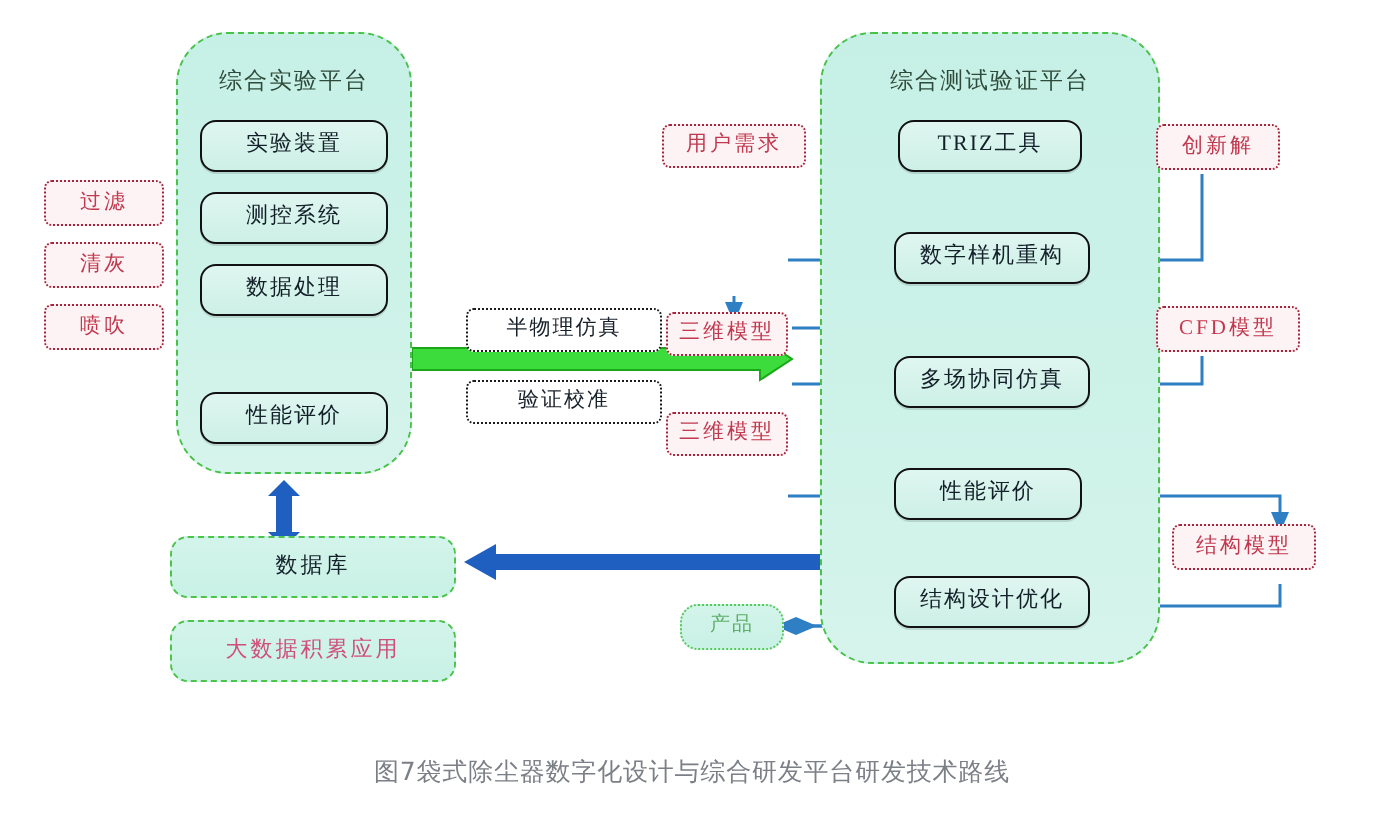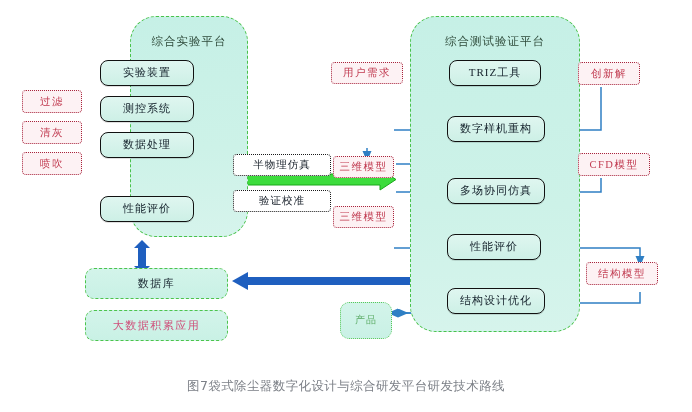--- a/index.html
+++ b/index.html
@@ -136,21 +136,21 @@
     </g>
 
     <g fill="#1f5fbf">
 
       <path d="M142,240 L150,248 L146,248 L146,266 L150,266 L142,274 L134,266 L138,266 L138,248 L134,248 Z"></path>
 
       <path d="M232,281 L248,272 L248,277 L430,277 L430,285 L248,285 L248,290 Z"></path>
     </g>
   </svg>
 
-  <div class="node platform" style="left:88px;top:16px;width:118px;height:221px;margin-left:42px;">
+  <div class="node platform" style="left:88px;top:16px;width:118px;height:221px;">
     <div class="platform-title">综合实验平台</div>
   </div>
 
   <div class="node proc" style="left:100px;top:60px;width:94px;height:26px;">实验装置</div>
   <div class="node proc" style="left:100px;top:96px;width:94px;height:26px;">测控系统</div>
   <div class="node proc" style="left:100px;top:132px;width:94px;height:26px;">数据处理</div>
   <div class="node proc" style="left:100px;top:196px;width:94px;height:26px;">性能评价</div>
 
   <div class="node redbox" style="left:22px;top:90px;width:60px;height:23px;">过滤</div>
   <div class="node redbox" style="left:22px;top:121px;width:60px;height:23px;">清灰</div>
@@ -173,17 +173,17 @@
   <div class="node proc" style="left:447px;top:288px;width:98px;height:26px;">结构设计优化</div>
 
   <div class="node redbox" style="left:578px;top:62px;width:62px;height:23px;">创新解</div>
   <div class="node redbox" style="left:331px;top:62px;width:72px;height:22px;">用户需求</div>
   <div class="node redbox" style="left:578px;top:153px;width:72px;height:23px;">CFD模型</div>
   <div class="node redbox" style="left:586px;top:262px;width:72px;height:23px;">结构模型</div>
 
   <div class="node greenbox" style="left:85px;top:268px;width:143px;height:31px;">数据库</div>
   <div class="node greenbox pink" style="left:85px;top:310px;width:143px;height:31px;">大数据积累应用</div>
 
-  <div class="node greenbox small" style="left:340px;top:302px;width:52px;height:37px;">产品</div>
+  <div class="node greenbox small" style="left:340px;top:302px;width:52px;height:23px;">产品</div>
 
   <div class="caption">图7袋式除尘器数字化设计与综合研发平台研发技术路线</div>
 
 </div>
 
 </body></html>

